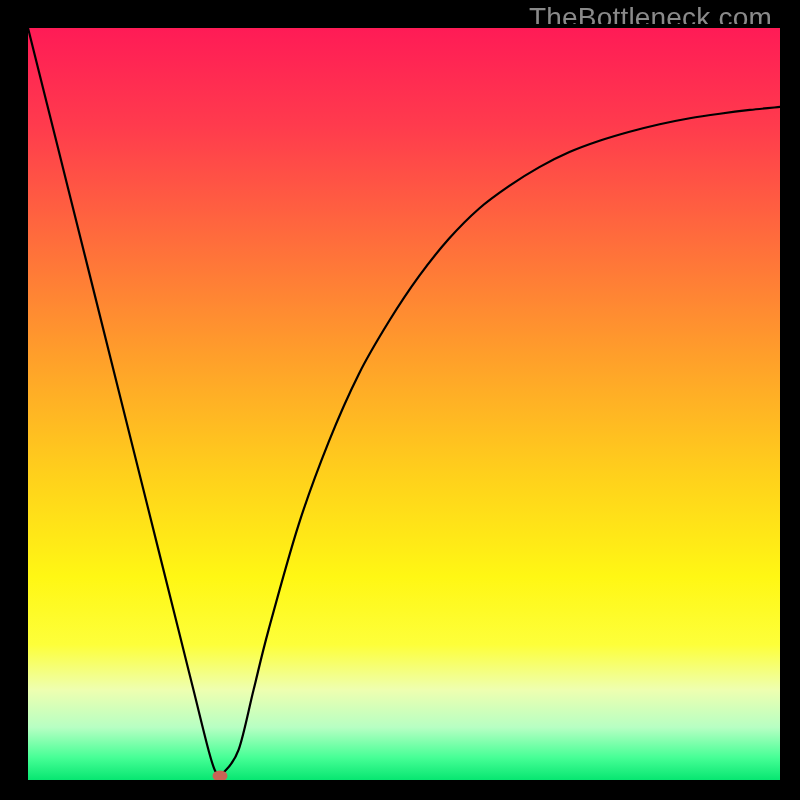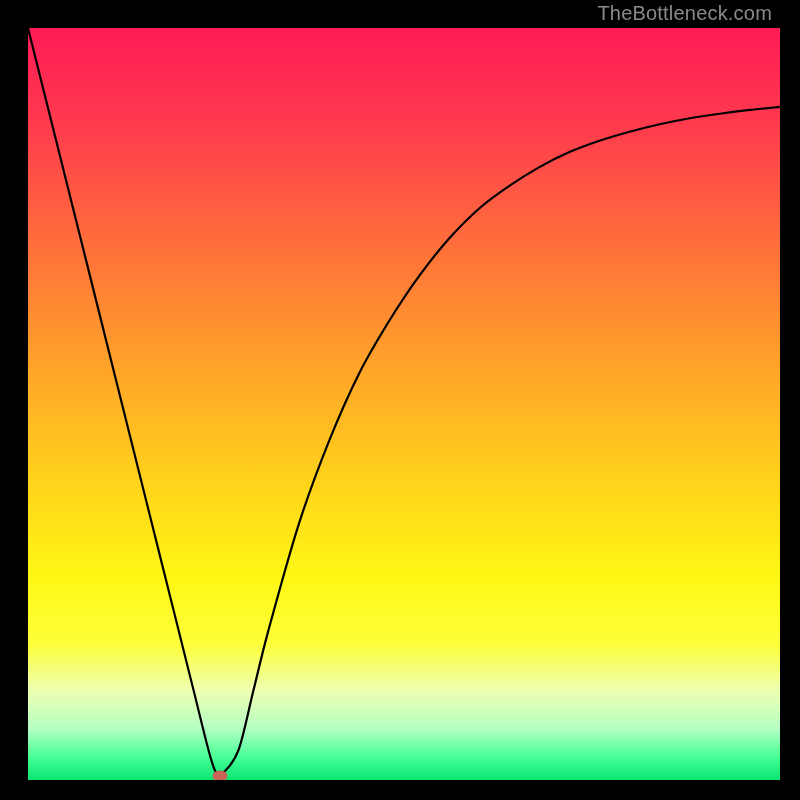--- a/index.html
+++ b/index.html
@@ -33,21 +33,21 @@
     top: 0;
     left: 0;
     width: 100%;
     height: 100%;
   }
   .watermark {
     position: absolute;
     top: 2px;
     right: 28px;
     color: #8a8a8a;
-    font-size: 20px;
+    font-size: 28px;
     font-weight: 500;
     letter-spacing: 0.2px;
   }
   svg.curve {
     position: absolute;
     top: 0;
     left: 0;
     width: 752px;
     height: 752px;
     overflow: visible;

